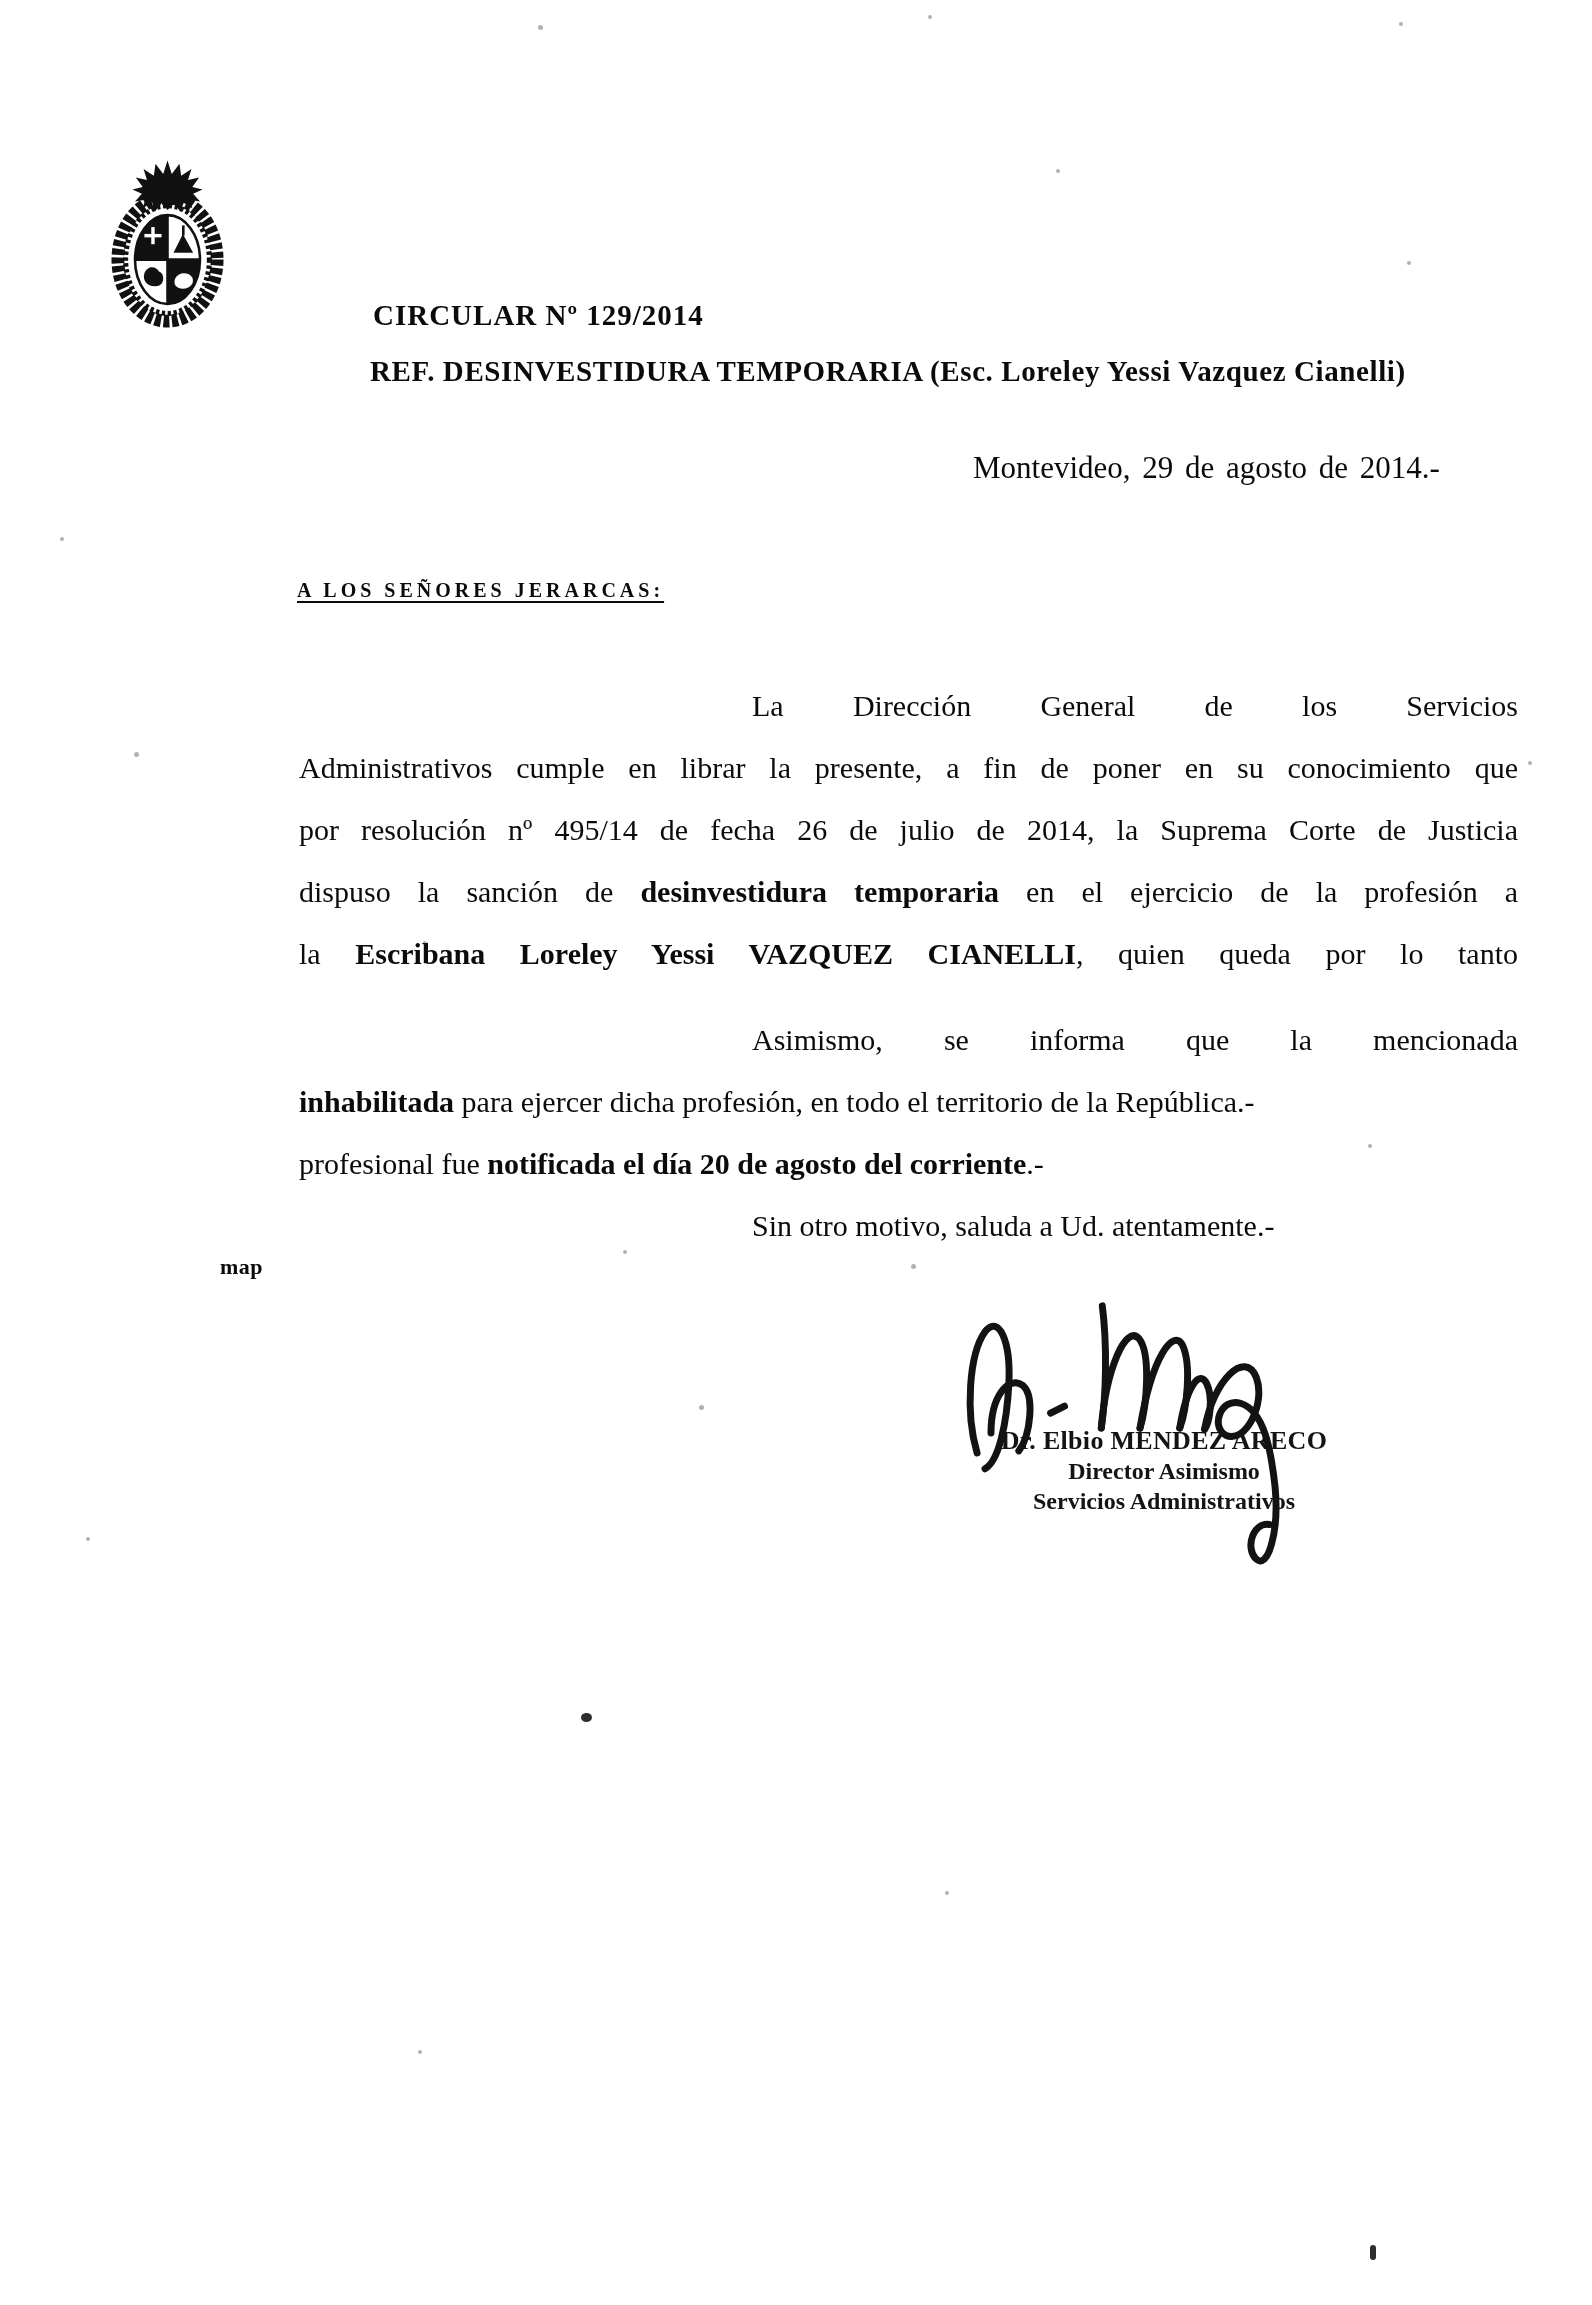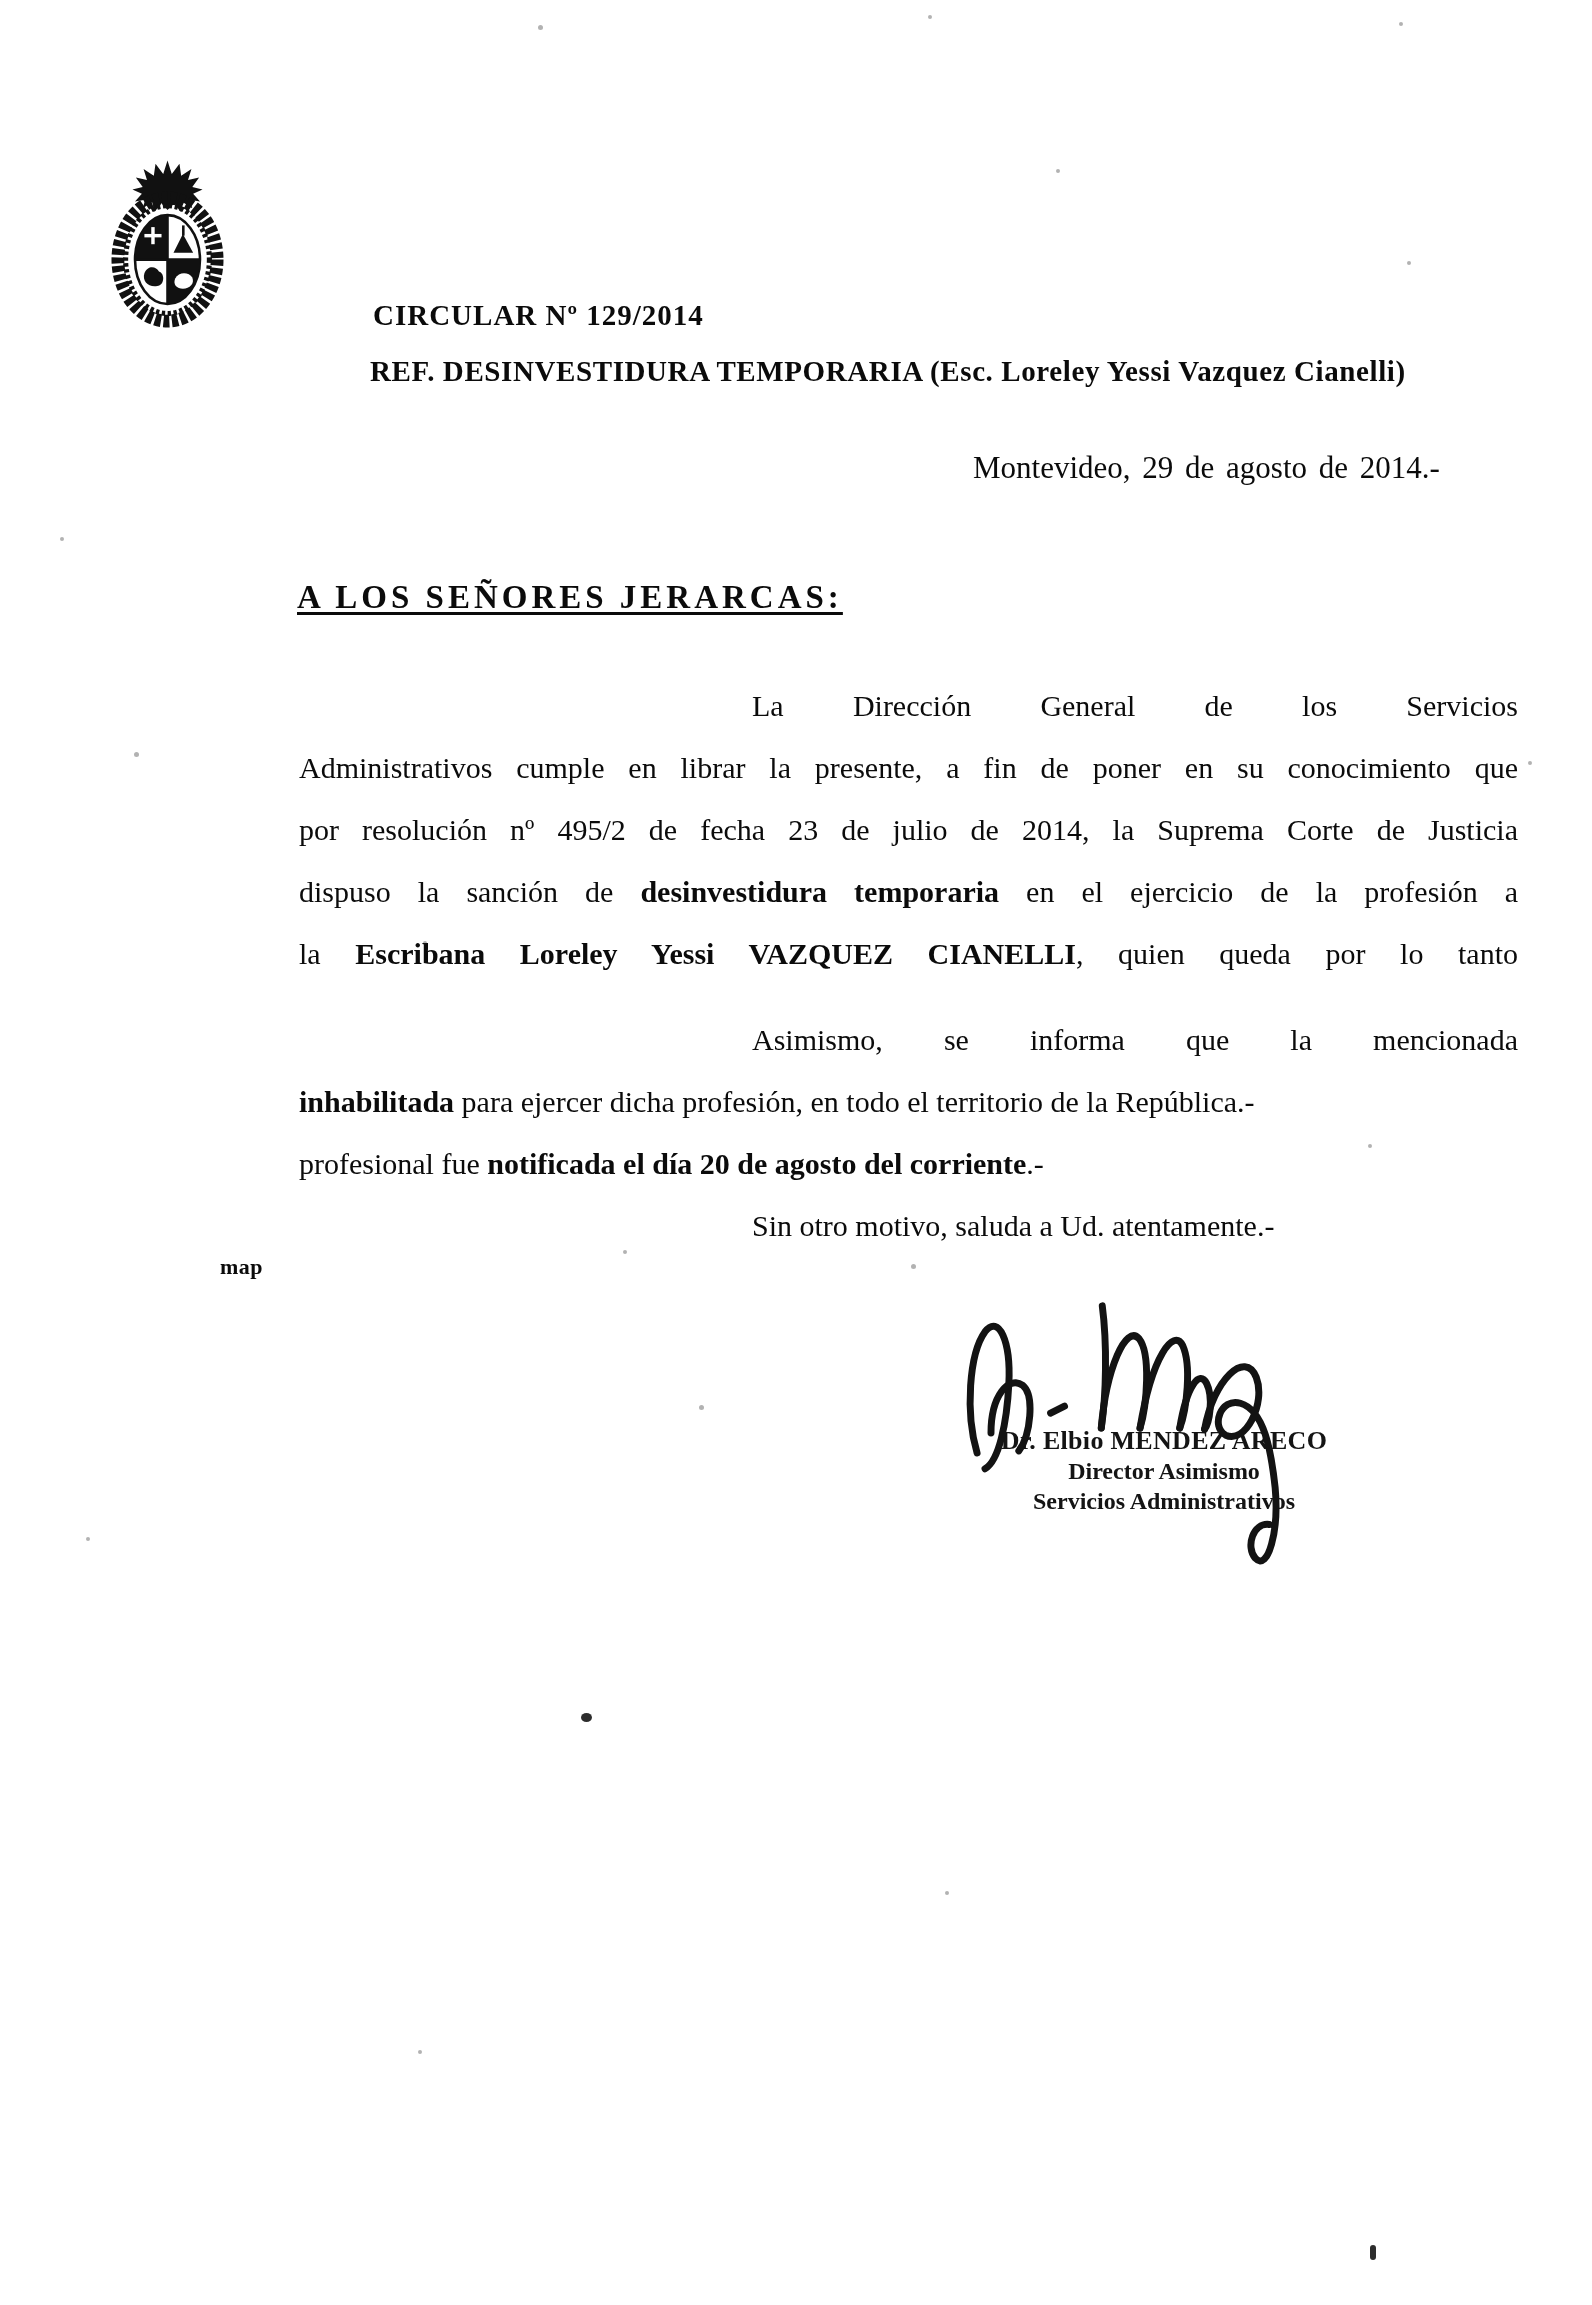--- a/index.html
+++ b/index.html
@@ -29,21 +29,21 @@
   .refline{
     position:absolute;left:370px;top:355px;
     font-weight:bold;font-size:29px;letter-spacing:0.6px;white-space:nowrap;
   }
   .dateline{
     position:absolute;left:973px;top:450px;
     font-size:31px;word-spacing:4px;white-space:nowrap;
   }
   .addressee{
     position:absolute;left:297px;top:579px;
-    font-weight:bold;font-size:33px;letter-spacing:4px;
+    font-weight:bold;font-size:20px;letter-spacing:4px;
     text-decoration:underline;text-underline-offset:4px;white-space:nowrap;
   }
   
   .body-text{
     position:absolute;left:299px;top:675px;width:1219px;
     font-size:30px;
   }
   .bline{line-height:62px;text-align:justify;}
   .bline.stretch{text-align-last:justify;}
   .bline.indent{text-indent:453px;}
@@ -103,21 +103,21 @@
 
 
   <div class="circular">CIRCULAR Nº 129/2014</div>
   <div class="refline">REF. DESINVESTIDURA TEMPORARIA (Esc. Loreley Yessi Vazquez Cianelli)</div>
   <div class="dateline">Montevideo, 29 de agosto de 2014.-</div>
   <div class="addressee">A LOS SEÑORES JERARCAS:</div>
 
   <div class="body-text">
       <div class="bline stretch indent"><span>La Dirección General de los Servicios</span></div>
       <div class="bline stretch"><span>Administrativos cumple en librar la presente, a fin de poner en su conocimiento que</span></div>
-      <div class="bline stretch"><span>por resolución nº 495/2 de fecha 23 de julio de 2014, la Suprema Corte de Justicia</span></div>
+      <div class="bline stretch"><span>por resolución nº 495/14 de fecha 26 de julio de 2014, la Suprema Corte de Justicia</span></div>
       <div class="bline stretch"><span>dispuso la sanción de </span><span class="b">desinvestidura temporaria</span><span> en el ejercicio de la profesión a</span></div>
       <div class="bline stretch"><span>la </span><span class="b">Escribana Loreley Yessi VAZQUEZ CIANELLI</span><span>, quien queda por lo tanto</span></div>
       <div class="bline stretch indent pgap"><span>Asimismo, se informa que la mencionada</span></div>
       <div class="bline"><span class="b">inhabilitada</span><span> para ejercer dicha profesión, en todo el territorio de la República.-</span></div>
       <div class="bline"><span>profesional fue </span><span class="b">notificada el día 20 de agosto del corriente</span><span>.-</span></div>
       <div class="bline indent"><span>Sin otro motivo, saluda a Ud. atentamente.-</span></div>
     </div>
 
   <div class="initials">map</div>
 

